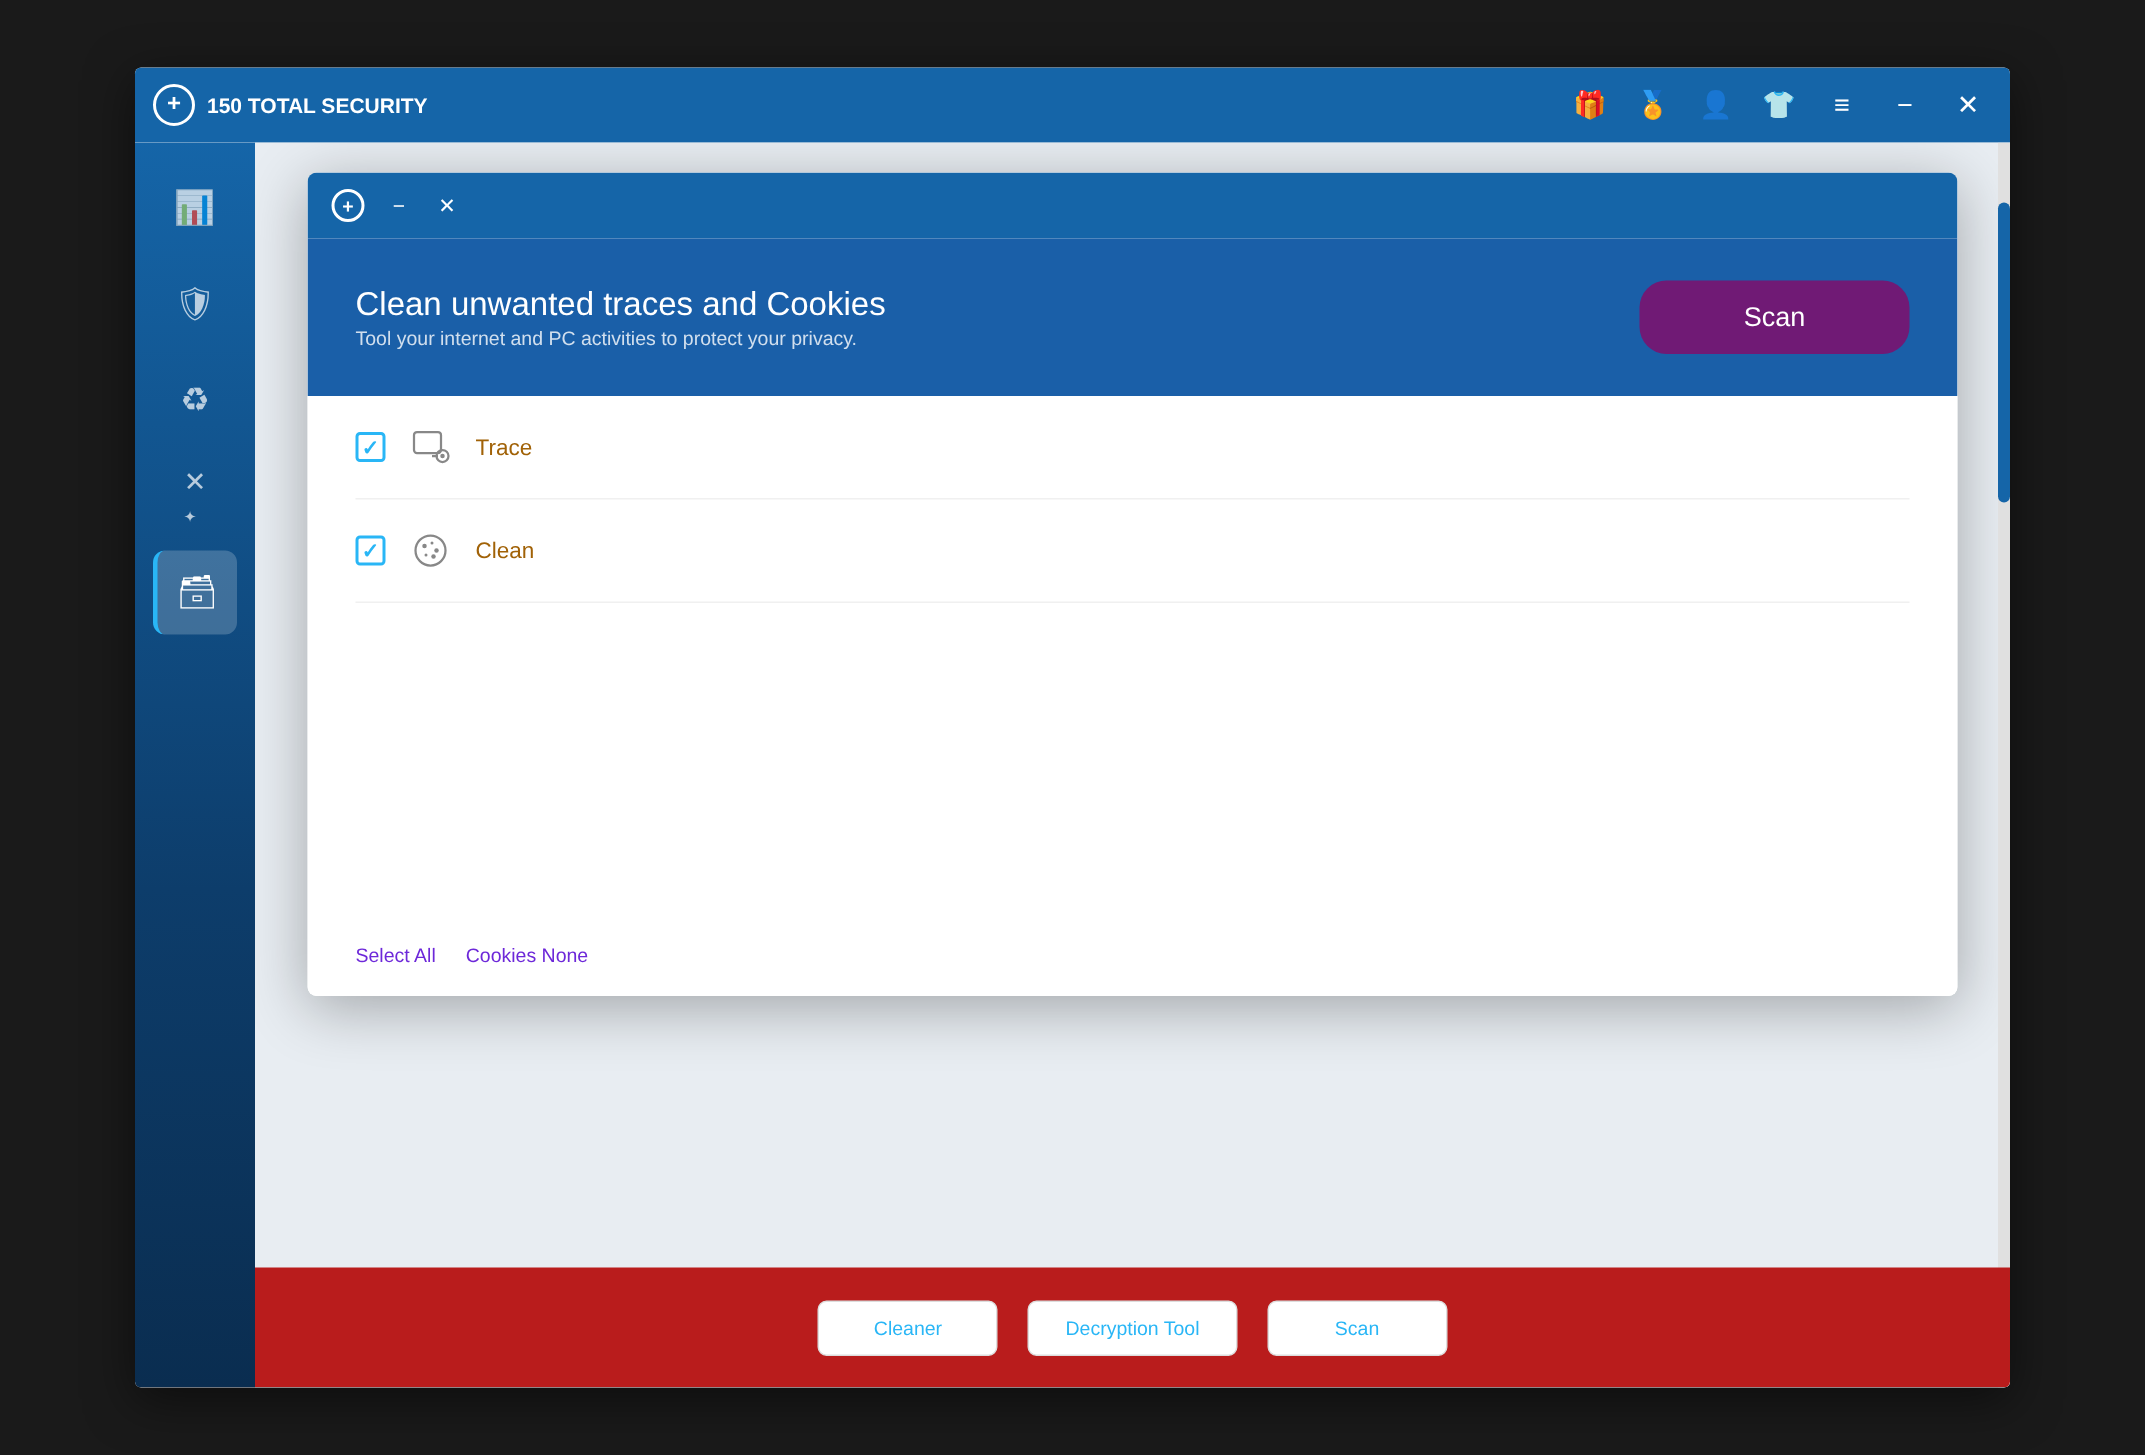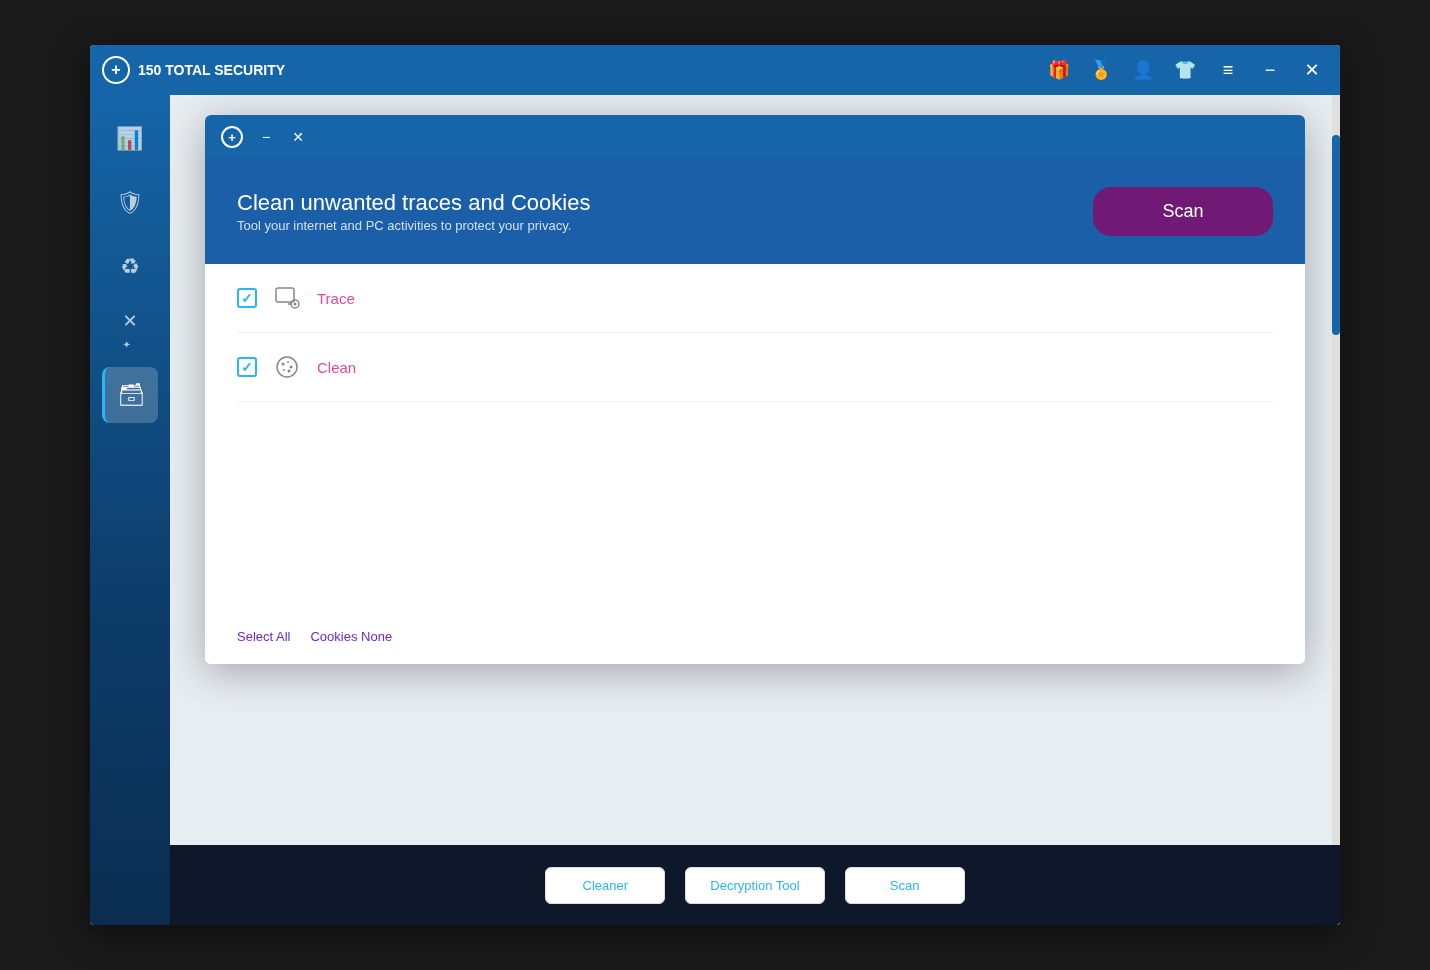--- a/index.html
+++ b/index.html
@@ -125,21 +125,21 @@
       overflow: hidden;
     }
 
     
     .bottom-toolbar {
       position: absolute;
       bottom: 0;
       left: 0;
       right: 0;
       height: 80px;
-      background: #0f172a;
+      background: #b91c1c;
       display: flex;
       align-items: center;
       justify-content: center;
       gap: 20px;
       padding: 0 20px;
     }
     .toolbar-btn {
       background: white;
       border: 1px solid #ddd;
       border-radius: 6px;
@@ -328,21 +328,21 @@
       display: flex;
       align-items: center;
       justify-content: center;
       color: #888;
       font-size: 22px;
       flex-shrink: 0;
     }
 
     .item-label {
       font-size: 15px;
-      color: #ec4899;
+      color: #a16207;
     }
 
     
     .modal-footer {
       padding: 20px 32px;
       display: flex;
       gap: 20px;
       align-items: center;
     }
     .footer-link {

